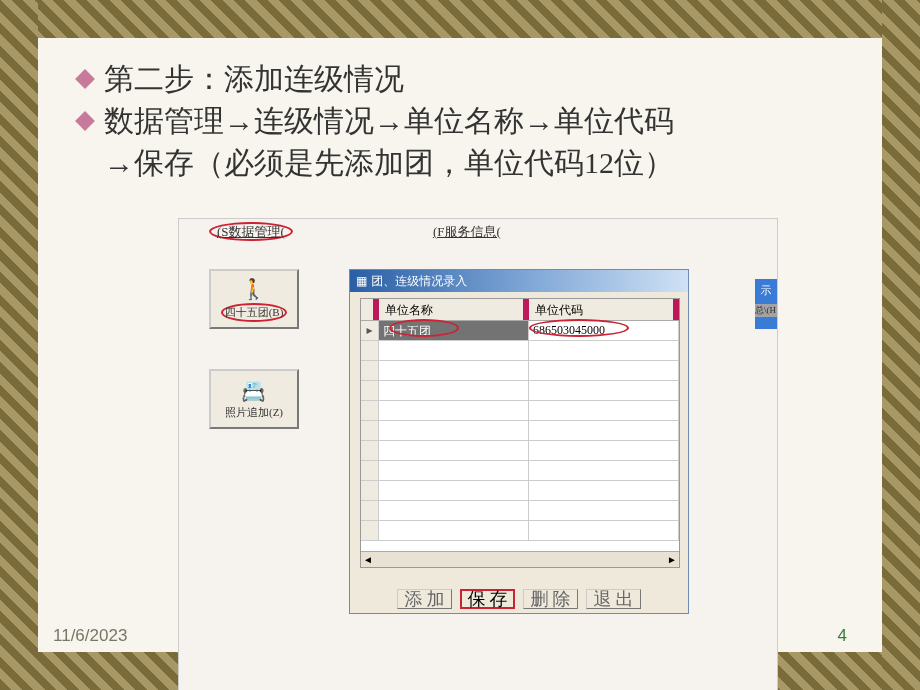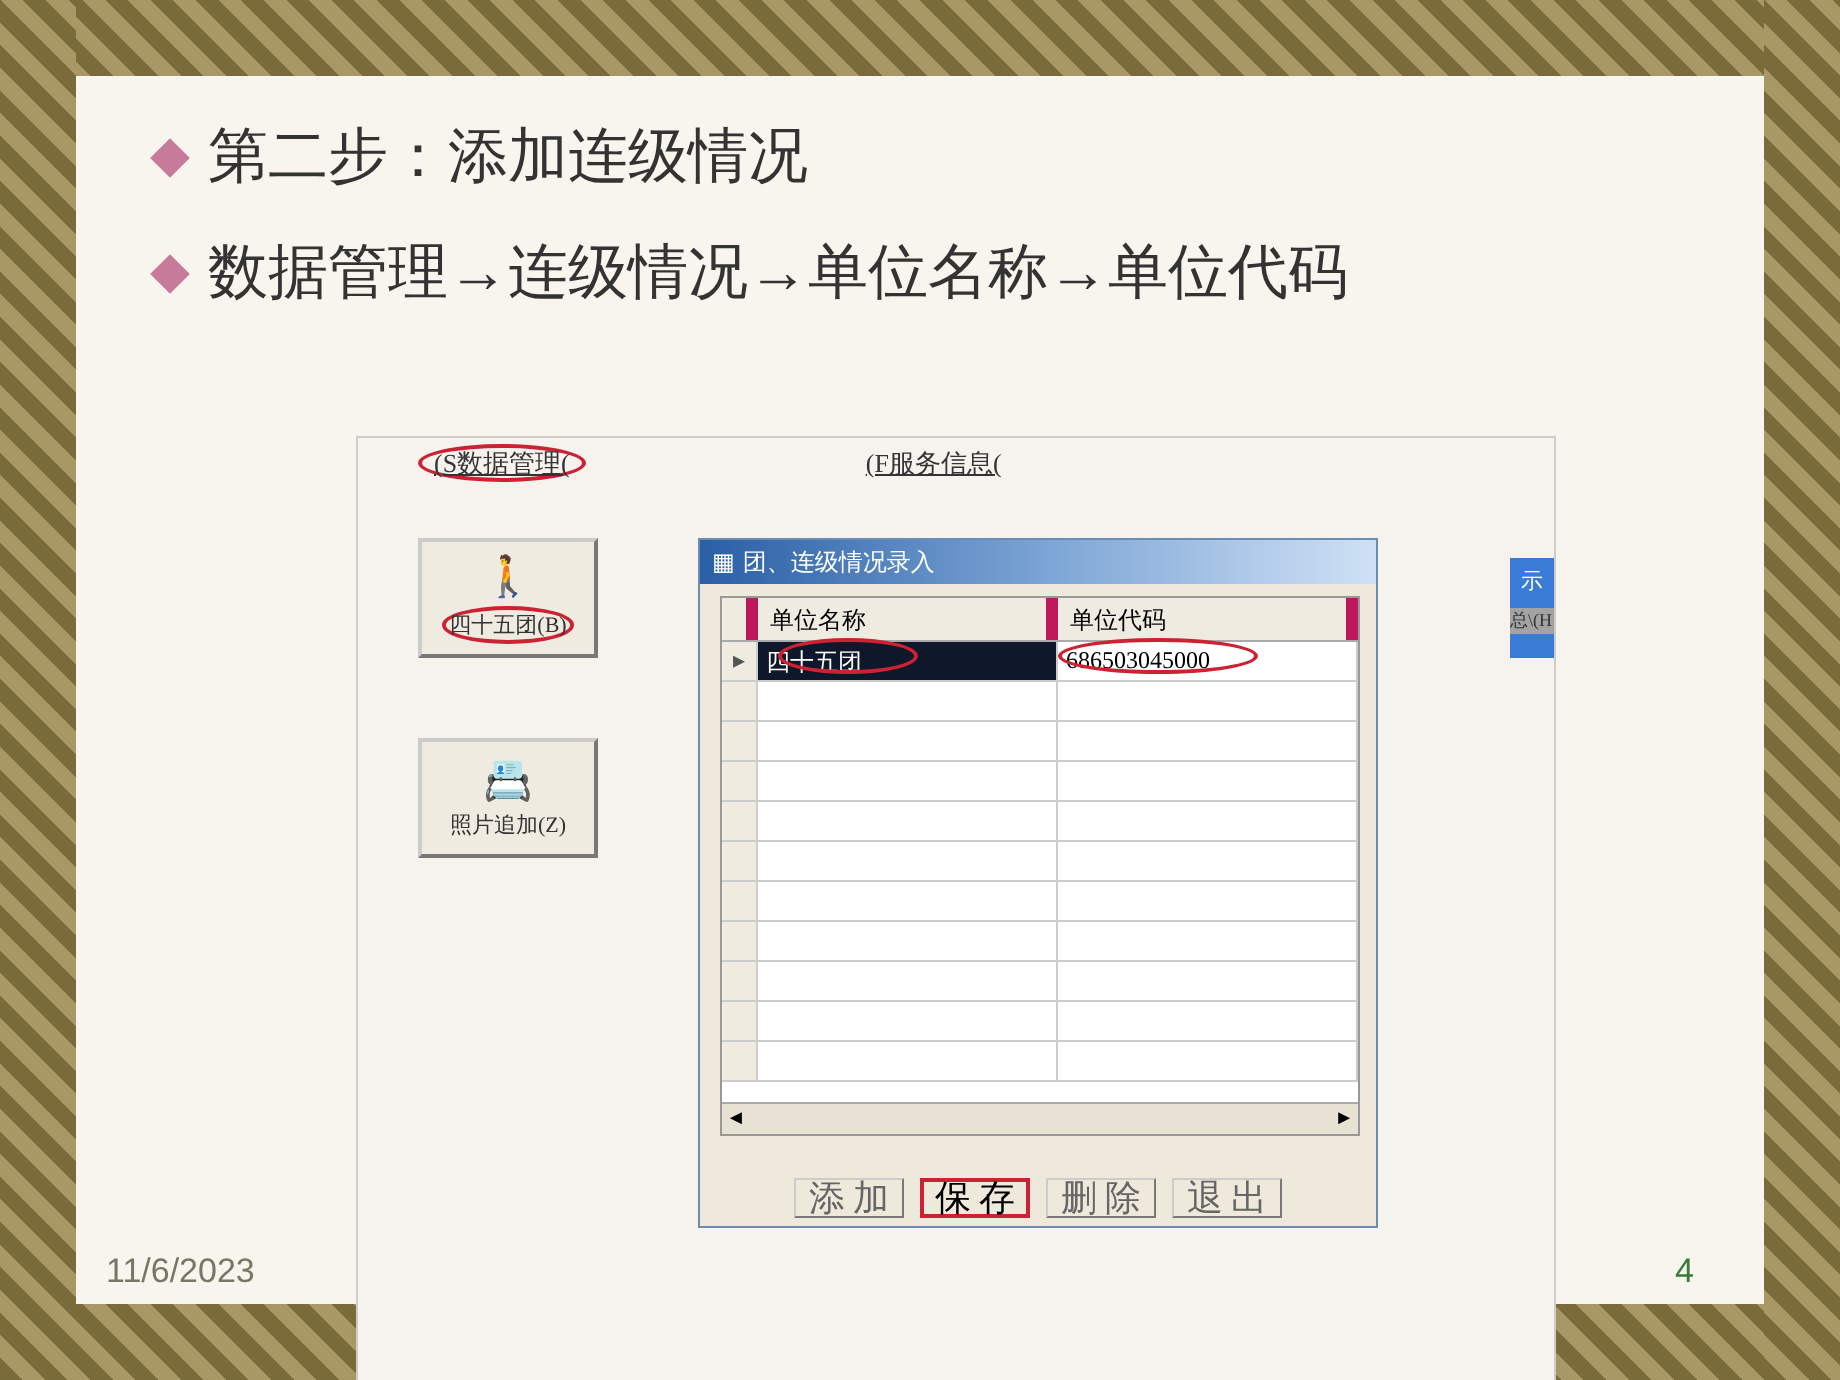--- a/index.html
+++ b/index.html
@@ -44,21 +44,21 @@
       margin-top: 14px;
       margin-right: 12px;
       flex-shrink: 0;
     }
     .line-text {
       font-size: 30px;
       color: #333;
       line-height: 1.4;
       max-width: 760px;
     }
-    .line2 { margin-top: 16px; }
+    .line2 { margin-top: 0; }
     .indent { margin-left: 66px; font-size: 30px; color: #333; line-height: 1.4; }
     .screenshot-area {
       position: absolute;
       top: 180px;
       left: 140px;
       width: 600px;
       height: 512px;
       background: #f6f2ed;
       border: 1px solid #ccc;
     }
@@ -148,21 +148,21 @@
     }
     .gr-cell {
       border-right: 1px solid #ccc;
       font-size: 12px;
       padding: 2px 4px;
       position: relative;
     }
     .gr0 { width: 18px; background: #f0ebe0; text-align: center; color: #555; }
     .gr1 { width: 150px; }
     .gr2 { width: 150px; font-family: Liberation Serif, serif; }
-    .selected { background: #0f172a; color: #fff; }
+    .selected { background: #737373; color: #fff; }
     .red-oval {
       position: absolute;
       border: 2px solid #c23;
       border-radius: 50%;
     }
     .oval-name { top: -2px; left: 10px; width: 70px; height: 18px; }
     .oval-code { top: -2px; left: 0px; width: 100px; height: 18px; }
     .h-scroll {
       position: absolute;
       bottom: 0; left: 0; width: 100%; height: 16px;
@@ -234,20 +234,21 @@
 
   <div class="bullet-line">
     <div class="diamond"></div>
     <div class="line-text">第二步：添加连级情况</div>
   </div>
 
   <div class="bullet-line line2">
     <div class="diamond"></div>
     <div class="line-text">数据管理→连级情况→单位名称→单位代码</div>
   </div>
+  <div class="indent">→保存（必须是先添加团，单位代码12位）</div>
 
   <div class="screenshot-area">
 
     <div class="menu-bar">
       <span class="menu-item">
         <span class="menu-highlight">(S数据管理(</span>
       </span>
       <span class="menu-item">(F服务信息(</span>
     </div>
 

